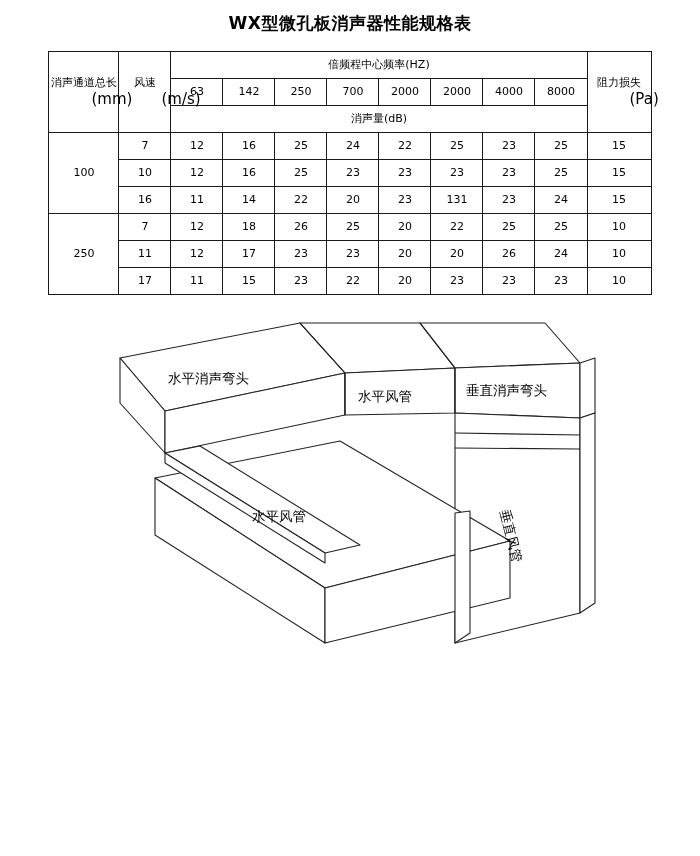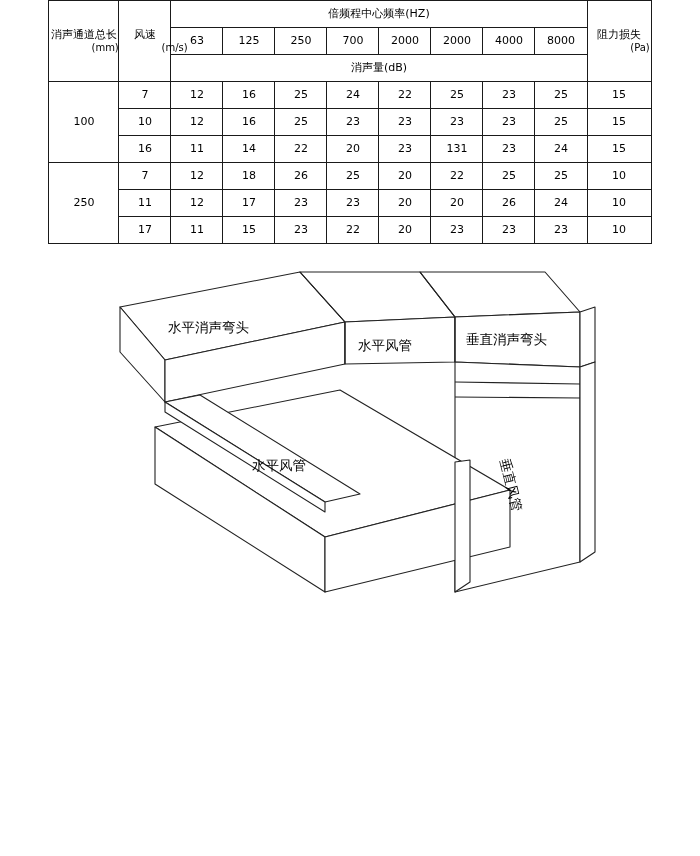--- a/index.html
+++ b/index.html
@@ -42,21 +42,21 @@
     font-weight: normal;
     padding: 0;
     height: 26px;
     line-height: 1.25;
   }
   .cell-multiline {
     font-size: 10.5px;
     line-height: 1.25;
   }
   .unit {
-    font-size: 10px;
+    font-size: 15px;
     padding-left: 42px;
   }
   .section-heading {
     text-align: center;
     font-size: 19px;
     font-weight: bold;
     margin-top: 42px;
     margin-bottom: 14px;
     letter-spacing: 1px;
   }
@@ -87,20 +87,21 @@
     font-size: 13.5px;
     fill: #000000;
     font-family: "DejaVu Sans", "Liberation Sans", sans-serif;
   }
 </style>
 </head>
 <body>
 
 <div class="page">
 
+  <div class="doc-title">WX型微孔板消声器性能规格表</div>
 
   <table class="spec">
     <colgroup>
       <col style="width:70px">
       <col style="width:52px">
       <col style="width:52px">
       <col style="width:52px">
       <col style="width:52px">
       <col style="width:52px">
       <col style="width:52px">
@@ -120,21 +121,21 @@
           <div class="unit">(m/s)</div>
         </td>
         <td colspan="8">倍频程中心频率(HZ)</td>
         <td rowspan="3" class="cell-multiline">
           <div>阻力损失</div>
           <div class="unit">(Pa)</div>
         </td>
       </tr>
       <tr>
         <td>63</td>
-        <td>125</td>
+        <td>142</td>
         <td>250</td>
         <td>700</td>
         <td>2000</td>
         <td>2000</td>
         <td>4000</td>
         <td>8000</td>
       </tr>
       <tr>
         <td colspan="8">消声量(dB)</td>
       </tr>

